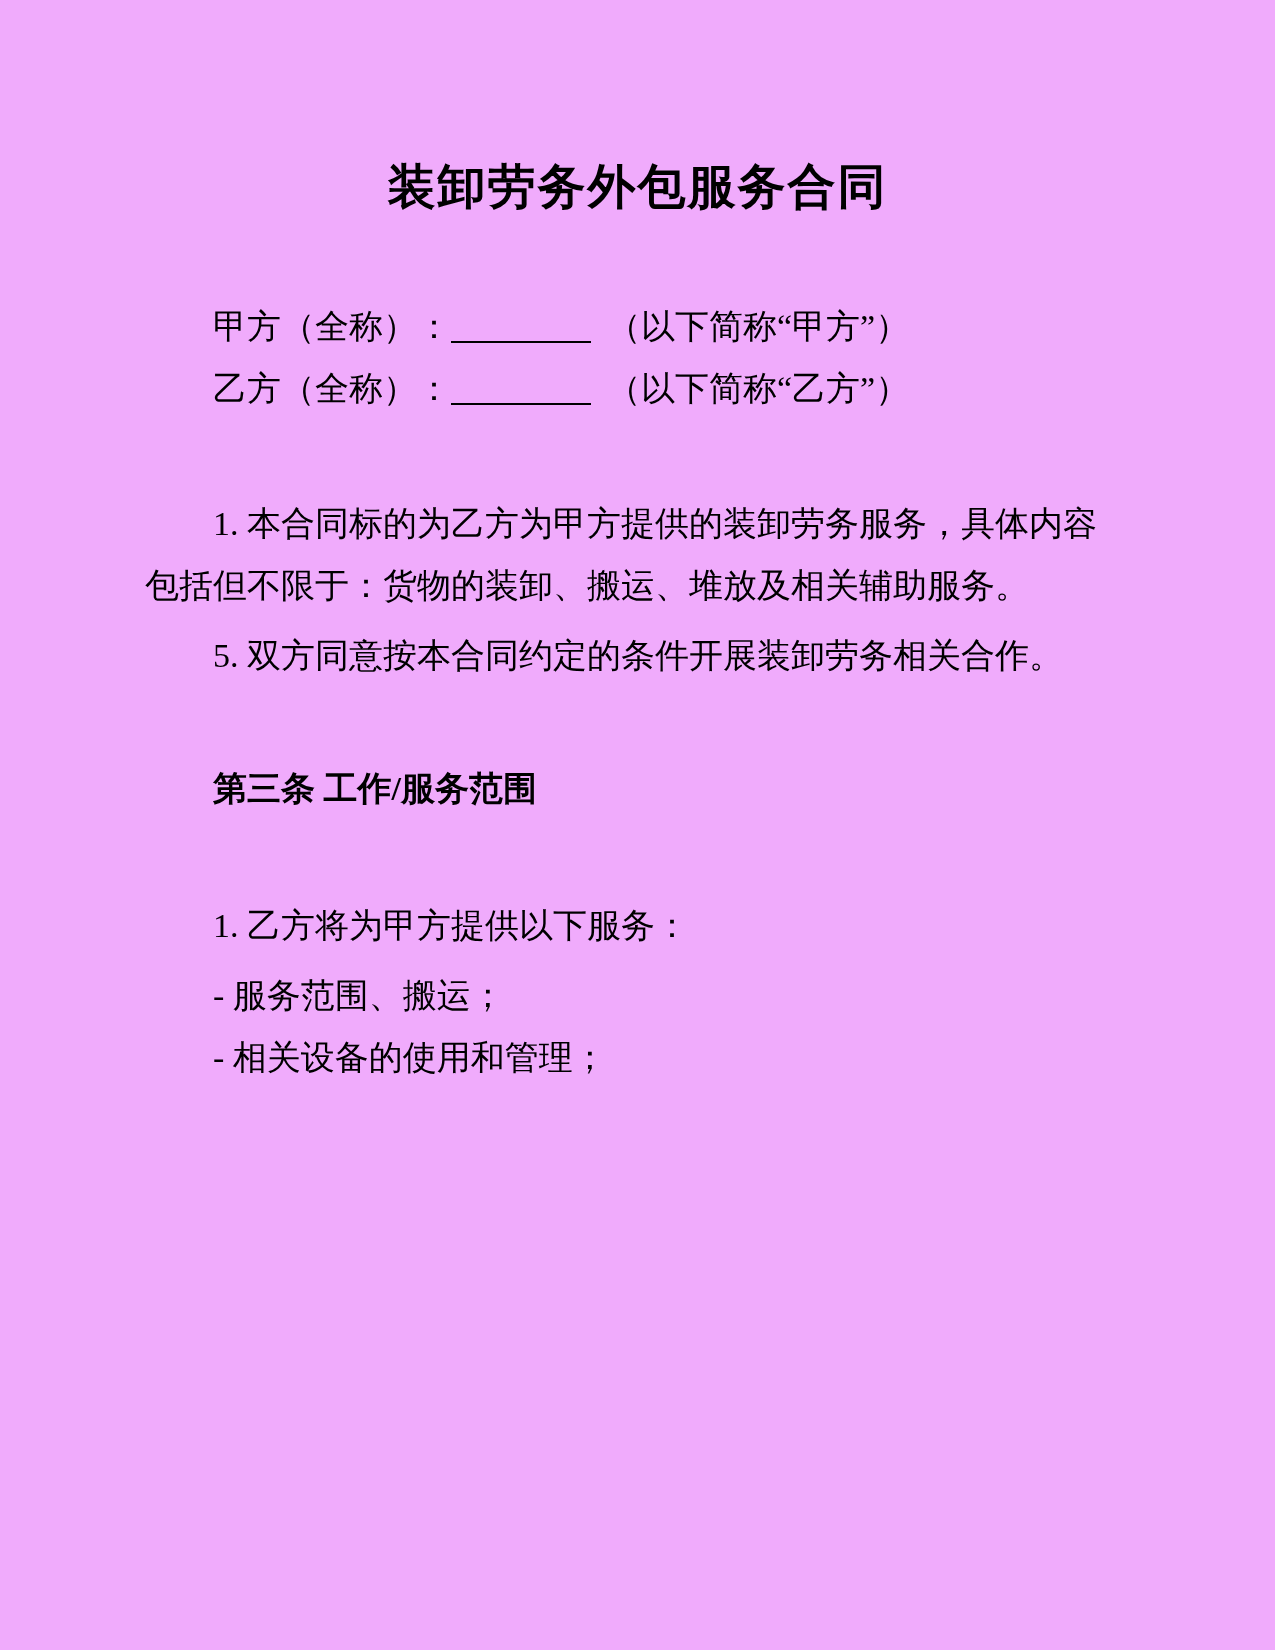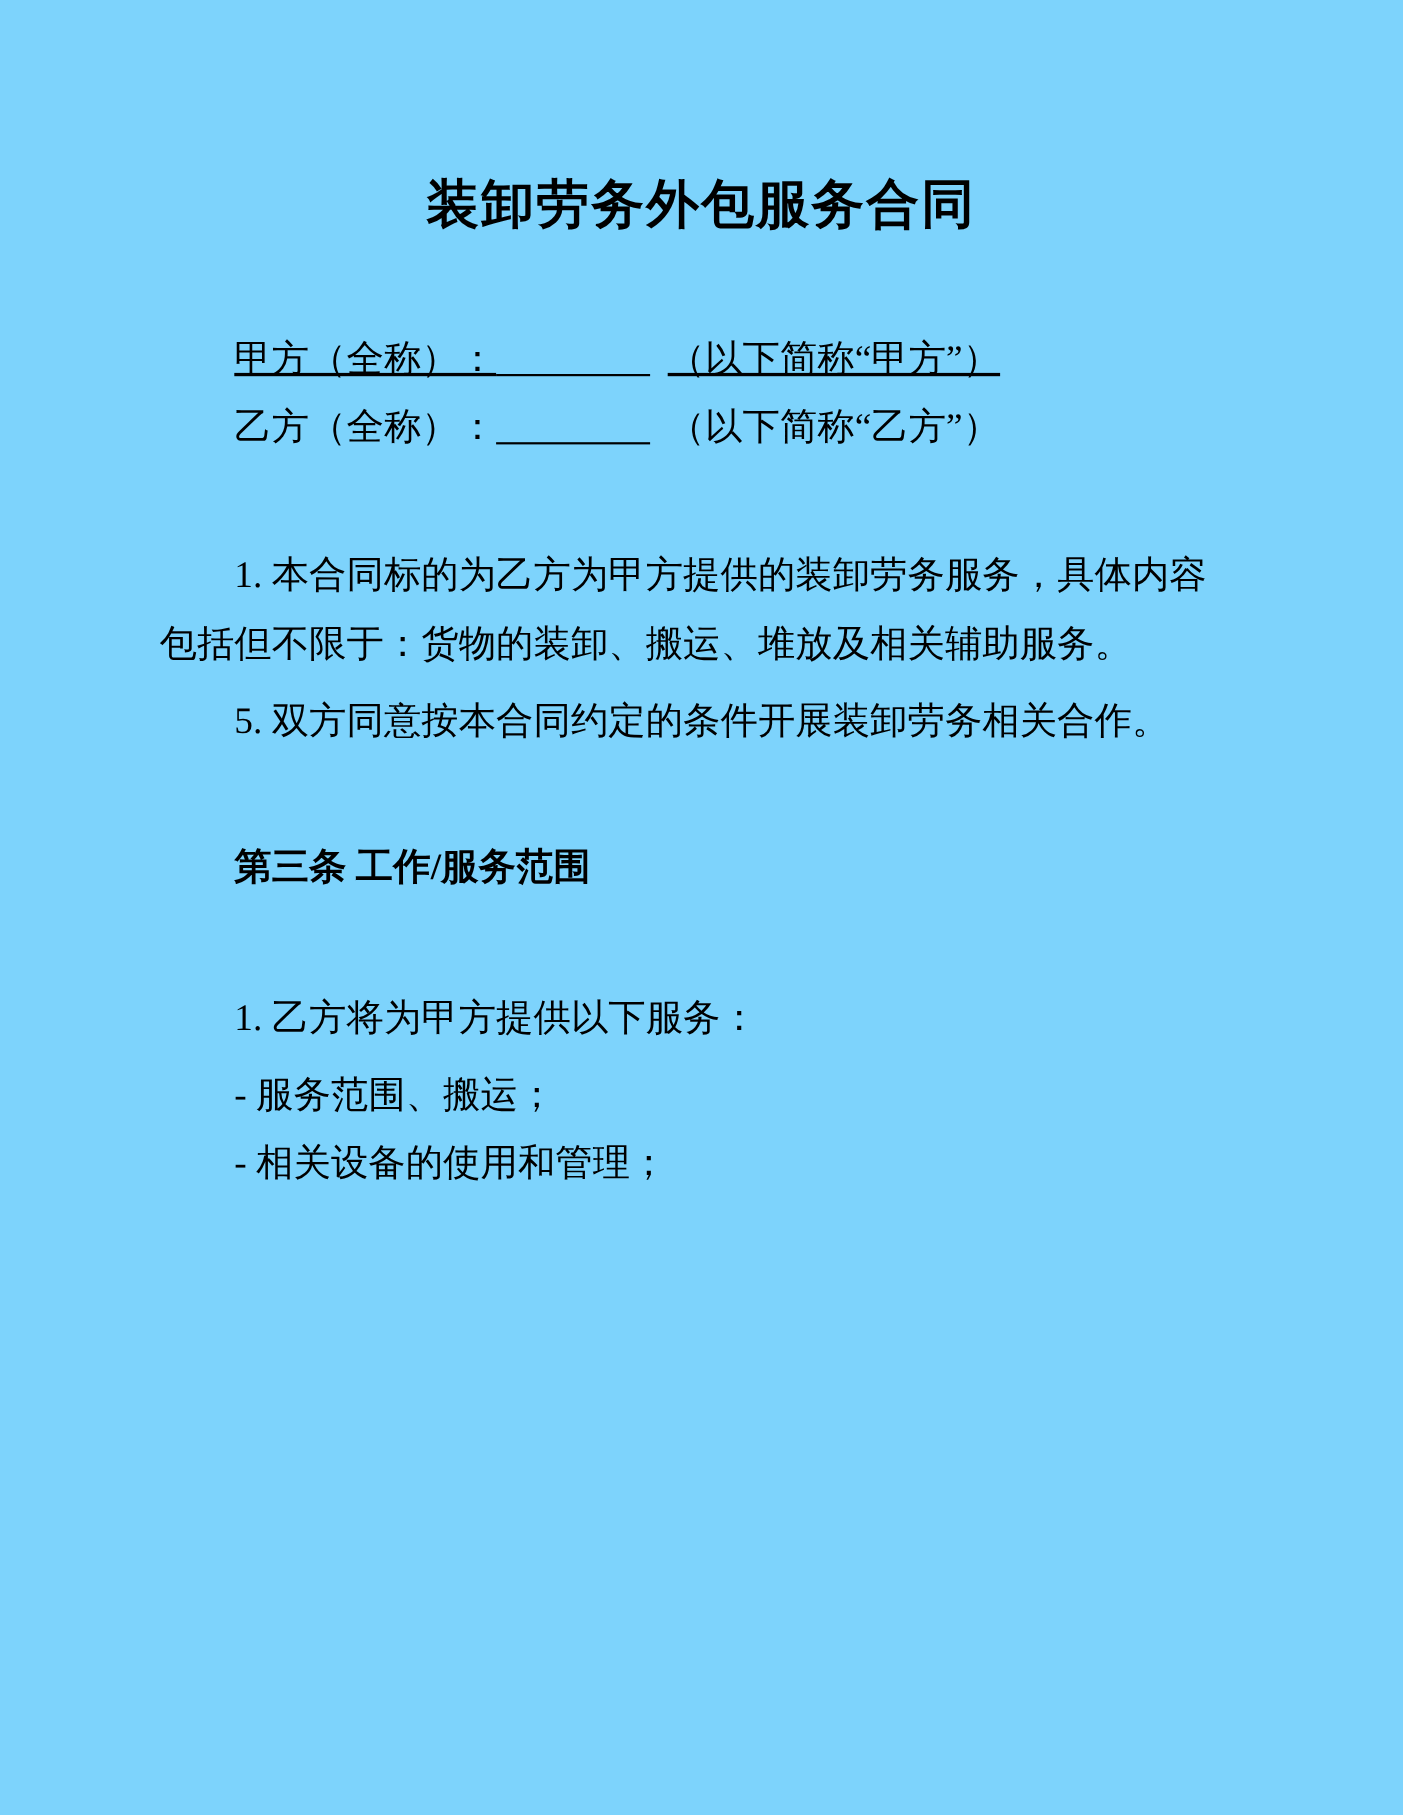--- a/index.html
+++ b/index.html
@@ -1,20 +1,20 @@
 <!DOCTYPE html>
 <html><head>
 <meta charset="utf-8">
 <style>
   html, body { margin: 0; padding: 0; background: #ffffff; }
   .page {
     position: relative;
     width: 1275px;
     height: 1650px;
-    background: #7dd3fc;
+    background: #f0abfc;
     color: #000000;
     overflow: hidden;
     font-family: "Liberation Serif", "DejaVu Serif", serif;
   }
   .doc {
     position: absolute;
     left: 145px;
     top: 0;
     width: 985px;
     padding-top: 150px;
@@ -36,21 +36,21 @@
     font-size: 34px;
     line-height: 62px;
     text-indent: 2em;
   }
   .para {
     margin: 0;
     text-indent: 2em;
   }
   .para.wrap {  }
   .h1-gap   { margin-top: 69px !important; }
-  .party-gap{ margin-top: 73px !important; text-decoration: underline; }
+  .party-gap{ margin-top: 73px !important; }
   .intro-gap{ margin-top: 10px !important; }
   .h2-gap   { margin-top: 74px !important; }
   .p21-gap  { margin-top: 73px !important; }
   .p22-gap  { margin-top: 8px !important; }
   .h3-gap   { margin-top: 71px !important; }
   .p31-gap  { margin-top: 75px !important; }
   .bul-gap  { margin-top: 8px !important; }
   .blank {
     display: inline-block;
     width: 140px;

